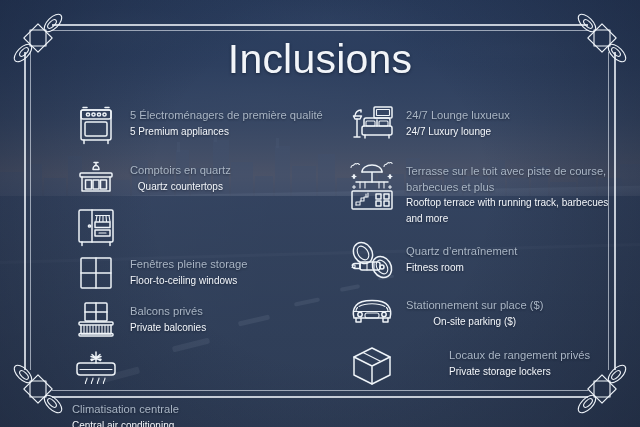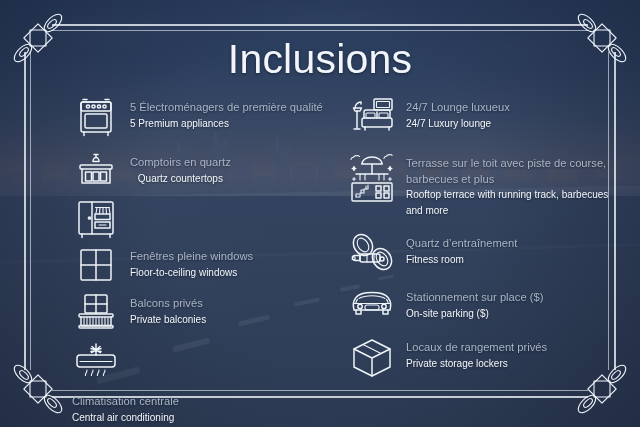--- a/index.html
+++ b/index.html
@@ -62,21 +62,21 @@
 
   
   .content{position:absolute;inset:0;}
   .title{
     position:absolute;left:0;top:36px;width:640px;text-align:center;
     font-size:41px;font-weight:400;letter-spacing:.2px;
     color:#f2f5f9;
     text-shadow:0 1px 3px rgba(10,18,34,.55);
   }
 
-  .col{position:absolute;top:96px;}
+  .col{position:absolute;top:104px;}
   .col-left{left:72px;width:252px;}
   .col-right{left:348px;width:262px;}
 
   .item{position:relative;display:flex;align-items:flex-start;}
   .item .ico{
     flex:0 0 auto;width:48px;height:48px;margin-right:10px;
     display:flex;align-items:flex-start;justify-content:center;
   }
   .item .ico svg{display:block;}
   .txt{padding-top:4px;}
@@ -284,21 +284,21 @@
       <div class="item" style="height:47px;">
         <span class="ico">
           <svg width="40" height="40" viewBox="0 0 40 40">
             <g class="icostroke">
               <rect x="5" y="5" width="30" height="30" rx="1"></rect>
               <path d="M20 5v30M5 20h30"></path>
             </g>
           </svg>
         </span>
         <span class="txt">
-          <span class="fr">Fenêtres pleine windows</span>
+          <span class="fr">Fenêtres pleine storage</span>
           <span class="en">Floor-to-ceiling windows</span>
         </span>
       </div>
 
       <div class="item" style="height:50px;">
         <span class="ico">
           <svg width="42" height="42" viewBox="0 0 42 42">
             <g class="icostroke">
               <rect x="10" y="3" width="22" height="18" rx="1"></rect>
               <path d="M21 3v18M10 12h22"></path>
@@ -415,42 +415,42 @@
               <path d="M18 22v8M25 22v8" class="icothin"></path>
             </g>
           </svg>
         </span>
         <span class="txt">
           <span class="fr">Quartz d’entraînement</span>
           <span class="en">Fitness room</span>
         </span>
       </div>
 
-      <div class="item" style="height:50px;">
+      <div class="item" style="height:50px;text-align:center;">
         <span class="ico">
           <svg width="46" height="40" viewBox="0 0 46 40">
             <g class="icostroke">
               <path d="M5 24c-1.5-5 0-10 2-12.5C9.5 8 15 6.5 23 6.5S36.5 8 39 11.5c2 2.5 3.5 7.5 2 12.5z"></path>
               <path d="M10 12.5c3.5-2 8-2.8 13-2.8s9.5.8 13 2.8" class="icothin"></path>
               <path d="M5 17.5h36" class="icothin"></path>
               <circle cx="11" cy="20.5" r="2.2"></circle>
               <circle cx="35" cy="20.5" r="2.2"></circle>
               <rect x="16" y="19" width="14" height="5" rx="2" class="icothin"></rect>
               <path d="M7 24v4h5v-4M34 24v4h5v-4"></path>
               <path d="M8.5 13.5c-1 1-1.5 2.5-1.5 3.5M37.5 13.5c1 1 1.5 2.5 1.5 3.5" class="icothin"></path>
             </g>
           </svg>
         </span>
         <span class="txt">
           <span class="fr">Stationnement sur place ($)</span>
           <span class="en">On-site parking ($)</span>
         </span>
       </div>
 
-      <div class="item" style="height:50px;">
+      <div class="item" style="height:50px;gap:43px;">
         <span class="ico">
           <svg width="44" height="44" viewBox="0 0 44 44">
             <g class="icostroke">
               <path d="M22 4 40 13v18L22 40 4 31V13z"></path>
               <path d="M4 13l18 9 18-9M22 22v18"></path>
               <path d="M13 8.5 31 17.5" class="icothin"></path>
             </g>
           </svg>
         </span>
         <span class="txt">

